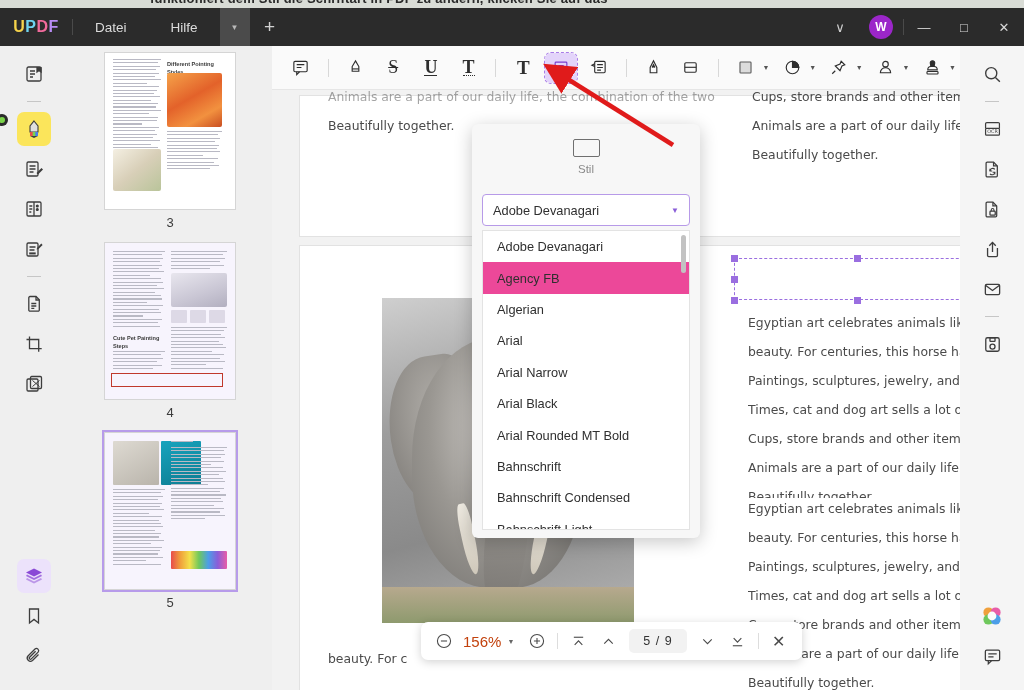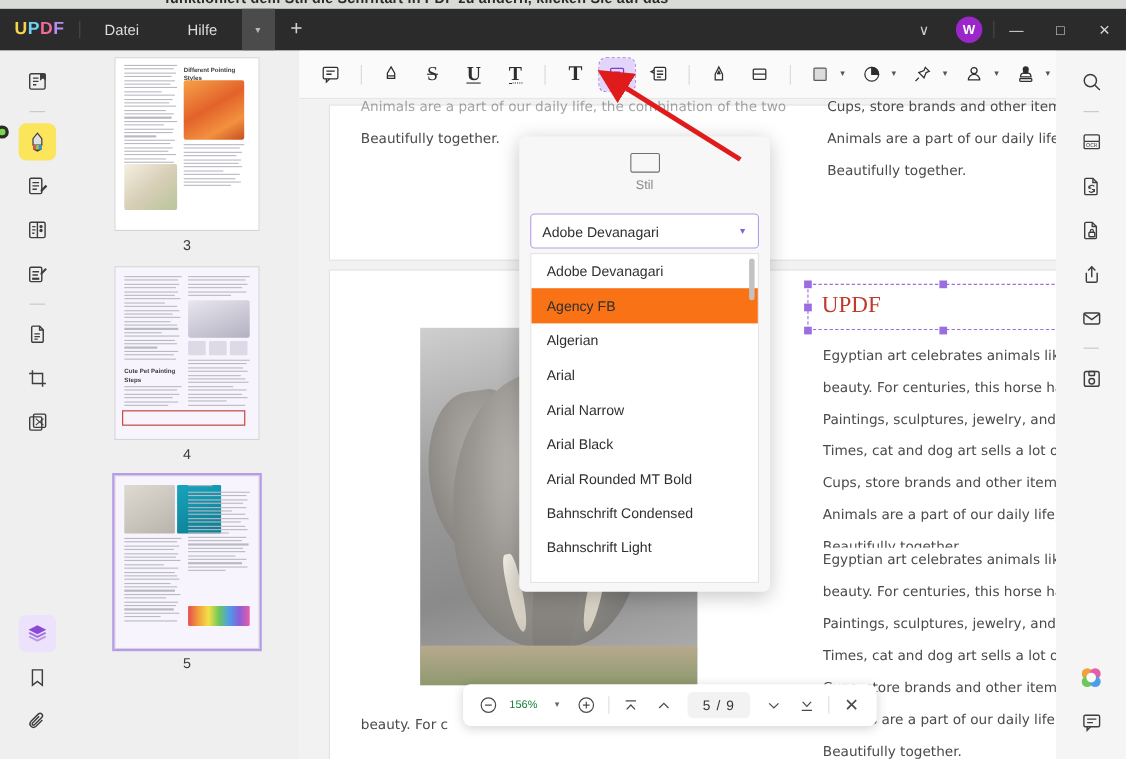--- a/index.html
+++ b/index.html
@@ -214,40 +214,40 @@
   }
   .fp-select .car { color: #8a5ed8; font-size: 8px; }
   .fp-list {
     margin: 4px 10px 8px; background: #fff; border: 1px solid #e3e3e3;
     height: 300px; overflow: hidden; position: relative;
   }
   .fp-opt {
     height: 31.4px; display: flex; align-items: center; padding: 0 14px;
     font-size: 12.8px; color: #2f2f2f;
   }
-  .fp-opt.hl { background: #f97316; }
+  .fp-opt.hl { background: #ec4899; }
   .fp-scrollbar {
     position: absolute; right: 3px; top: 4px; width: 5px; height: 38px;
     background: #c2c2c2; border-radius: 3px;
   }
 
   
   .arrow-svg { position: absolute; left: 0; top: 0; pointer-events: none; z-index: 50; }
 
   
   .zoombar {
     position: absolute; left: 421px; top: 622px; height: 38px;
     background: #fff; border-radius: 7px; box-shadow: 0 2px 10px rgba(0,0,0,.18);
     display: flex; align-items: center; padding: 0 8px; z-index: 45;
   }
   .zb-ic {
     width: 30px; height: 30px; display: flex; align-items: center;
     justify-content: center; color: #4a4a4a; font-size: 15px;
   }
-  .zb-pct { font-size: 10px; color: #15803d; padding: 0 4px; min-width: 42px; }
+  .zb-pct { font-size: 15px; color: #c2410c; padding: 0 4px; min-width: 42px; text-align: center; }
   .zb-car { font-size: 7px; color: #666; padding: 0 8px 0 2px; }
   .zb-div { width: 1px; height: 16px; background: #ddd; margin: 0 5px; }
   .zb-page {
     background: #f2f2f2; border-radius: 5px; padding: 5px 14px;
     font-size: 12.5px; color: #333; margin: 0 6px; letter-spacing: 1px;
   }
 
   
   .right-rail {
     position: absolute; left: 960px; top: 46px; width: 64px; height: 644px;
@@ -691,21 +691,20 @@
         <div class="el-trunk"></div>
         <div class="el-grass"></div>
       </div>
 
       <div class="textbox-sel" style="left: 434px; top: 12px; width: 250px; height: 42px; border-color: rgb(154, 110, 224);">
         <div class="handle" style="left: -4px; top: -4px; background: rgb(154, 110, 224);"></div>
         <div class="handle" style="left: 119px; top: -4px; background: rgb(154, 110, 224);"></div>
         <div class="handle" style="left: -4px; top: 17px; background: rgb(154, 110, 224);"></div>
         <div class="handle" style="left: -4px; top: 38px; background: rgb(154, 110, 224);"></div>
         <div class="handle" style="left: 119px; top: 38px; background: rgb(154, 110, 224);"></div>
-        <div style="font-family: &quot;Liberation Serif&quot;, serif; font-size: 21px; padding: 6px 0px 0px 12px; color: rgb(192, 57, 43);" id="heading-el">UPDF</div>
       </div>
 
       <div style="position:absolute;left:448px;top:62px;width:236px;overflow:hidden;height:190px">
         <div class="ptxt">Egyptian art celebrates animals like cats with</div>
         <div class="ptxt">beauty. For centuries, this horse has inspired</div>
         <div class="ptxt">Paintings, sculptures, jewelry, and even armo</div>
         <div class="ptxt">Times, cat and dog art sells a lot of t-shirts, c</div>
         <div class="ptxt">Cups, store brands and other items. Whether</div>
         <div class="ptxt">Animals are a part of our daily life, the comb</div>
         <div class="ptxt">Beautifully together.</div>
@@ -740,20 +739,21 @@
         <span class="car">▼</span>
       </div>
       <div class="fp-list">
         <div class="fp-opt">Adobe Devanagari</div>
         <div class="fp-opt hl">Agency FB</div>
         <div class="fp-opt">Algerian</div>
         <div class="fp-opt">Arial</div>
         <div class="fp-opt">Arial Narrow</div>
         <div class="fp-opt">Arial Black</div>
         <div class="fp-opt">Arial Rounded MT Bold</div>
+        <div class="fp-opt">Bahnschrift</div>
         <div class="fp-opt">Bahnschrift Condensed</div>
         <div class="fp-opt">Bahnschrift Light</div>
         <div class="fp-scrollbar"></div>
       </div>
     </div>
 
   </div>
 
   <svg class="arrow-svg" width="1024" height="690">
     <defs>

